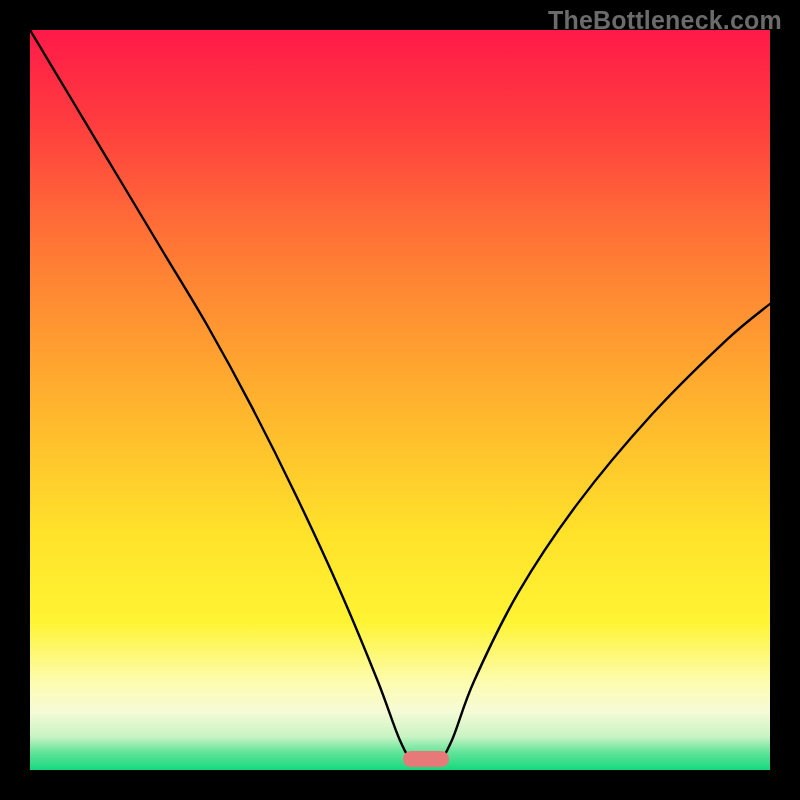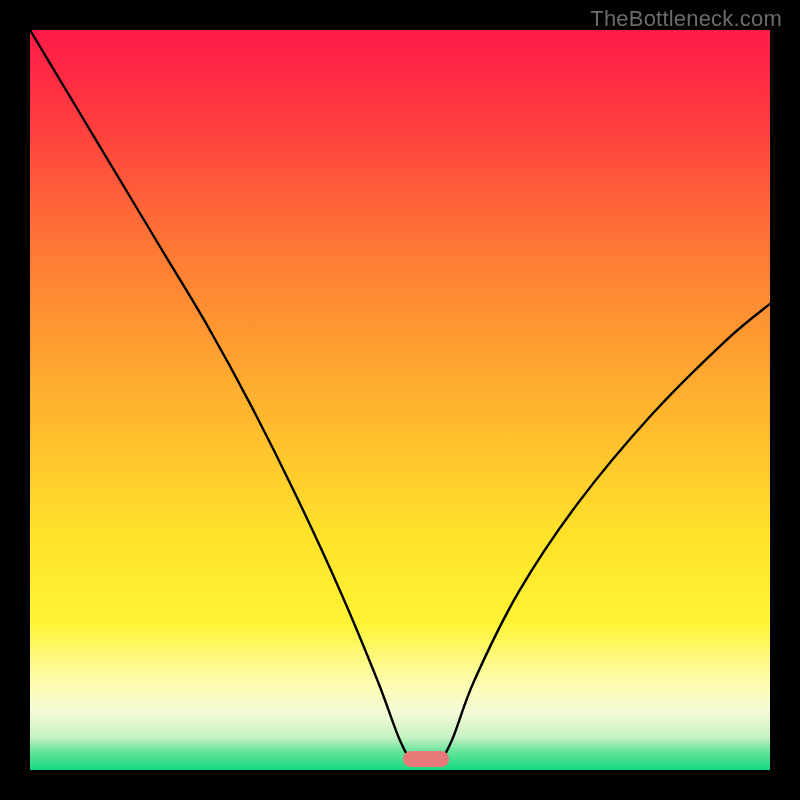--- a/index.html
+++ b/index.html
@@ -27,22 +27,22 @@
   }
   .gradient {
     position: absolute;
     inset: 0;
   }
   .watermark {
     position: absolute;
     top: 6px;
     right: 18px;
     color: #6b6b6b;
-    font-size: 22px;
-    font-weight: 400;
+    font-size: 25px;
+    font-weight: 700;
     letter-spacing: 0.2px;
     z-index: 10;
   }
   svg.curve {
     position: absolute;
     inset: 0;
     width: 100%;
     height: 100%;
     z-index: 5;
   }

